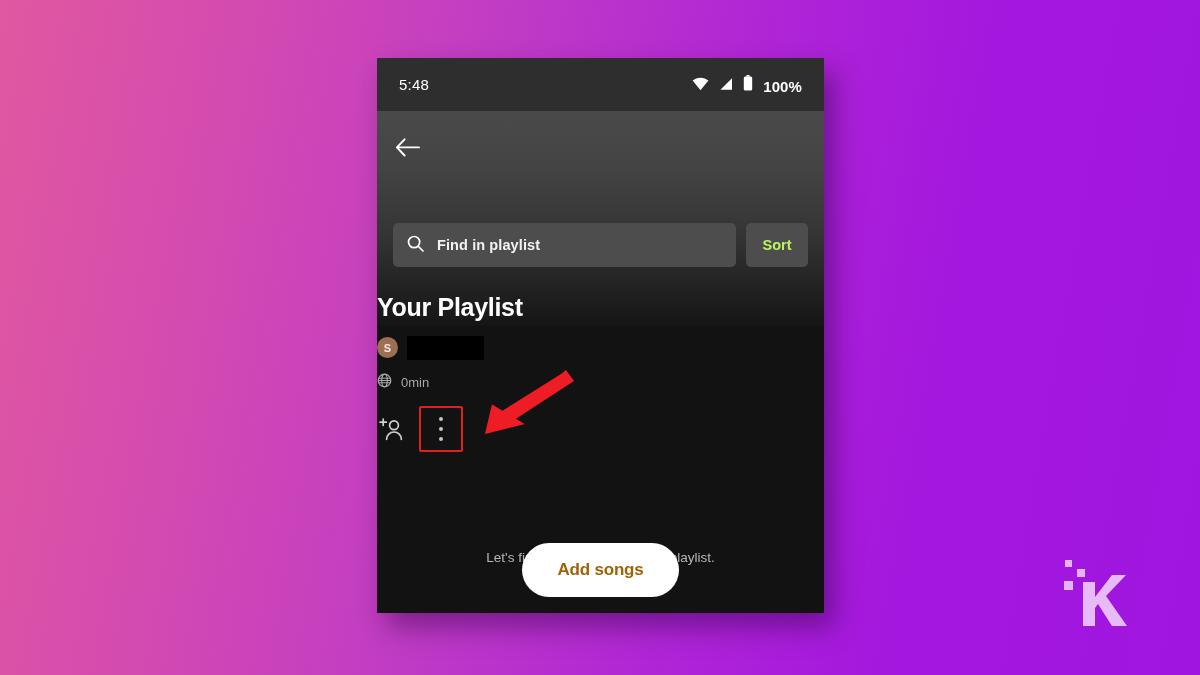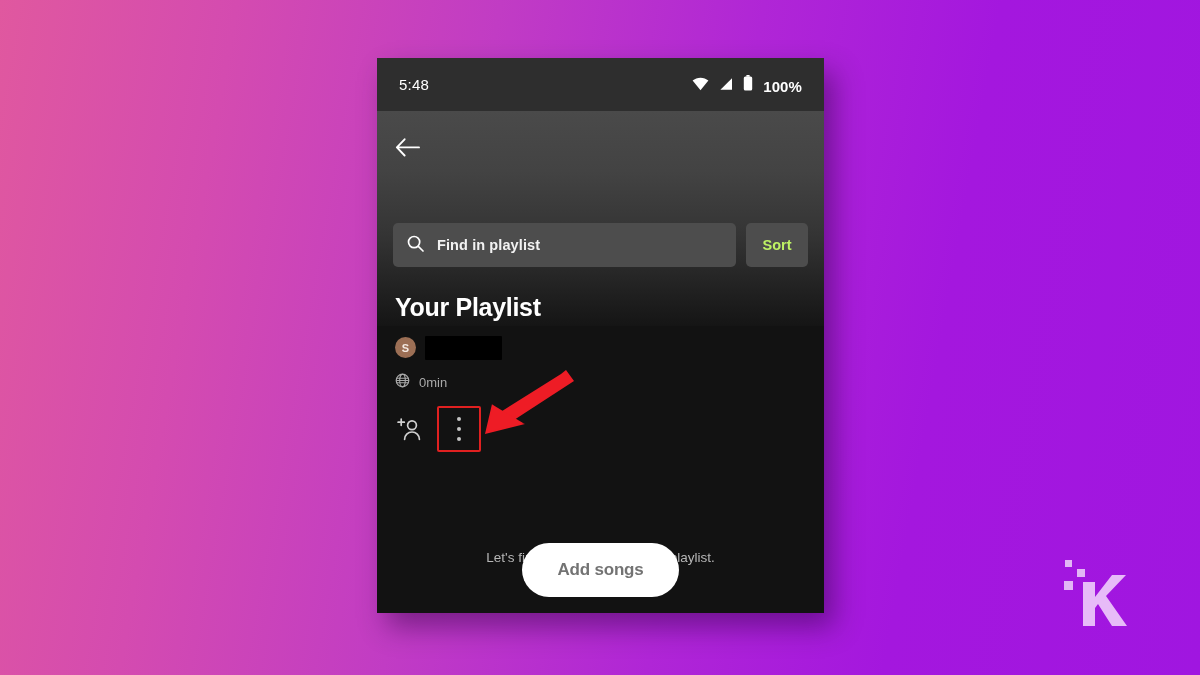--- a/index.html
+++ b/index.html
@@ -51,21 +51,21 @@
     cursor:text;
   }
   .search-ph { color:#f2f2f2; font-size:14.5px; font-weight:700; letter-spacing:.1px; }
   .sortbtn {
     width:62px; background:#4d4d4d; border-radius:5px;
     display:flex; align-items:center; justify-content:center;
     color:#bef264; font-size:14.5px; font-weight:700; cursor:pointer;
   }
 
   
-  .info { position:absolute; left:18px; top:236px; width:400px; }
+  .info { position:absolute; left:0; top:236px; width:400px; }
   .pl-title {
     color:#fff; font-size:25px; font-weight:700; letter-spacing:-.3px;
     line-height:1.1;
   }
   .ownerrow { display:flex; align-items:center; gap:9px; margin-top:14px; }
   .avatar {
     width:21px; height:21px; border-radius:50%; background:#9c6f55;
     color:#f4e9e2; font-size:11px; font-weight:700;
     display:flex; align-items:center; justify-content:center; flex-shrink:0;
   }
@@ -81,21 +81,21 @@
   }
   .dot { width:4px; height:4px; border-radius:50%; background:#c4c4c4; }
 
   
   .empty-msg {
     position:absolute; left:0; right:0; top:492px; text-align:center;
     color:#b6b6b6; font-size:13.5px; font-weight:500;
   }
   .addsongs {
     position:absolute; left:145px; top:485px; width:157px; height:54px;
-    background:#fff; color:#737373; border:none; border-radius:27px;
+    background:#fff; color:#a16207; border:none; border-radius:27px;
     font-family:"Liberation Sans", sans-serif;
     font-size:17px; font-weight:700; letter-spacing:-.2px; cursor:pointer;
   }
 
   
   #arrow { position:absolute; left:462px; top:368px; width:115px; height:78px; }
 
   
   #wm { position:absolute; left:1058px; top:544px; width:86px; height:86px; opacity:.92; }
 </style>

